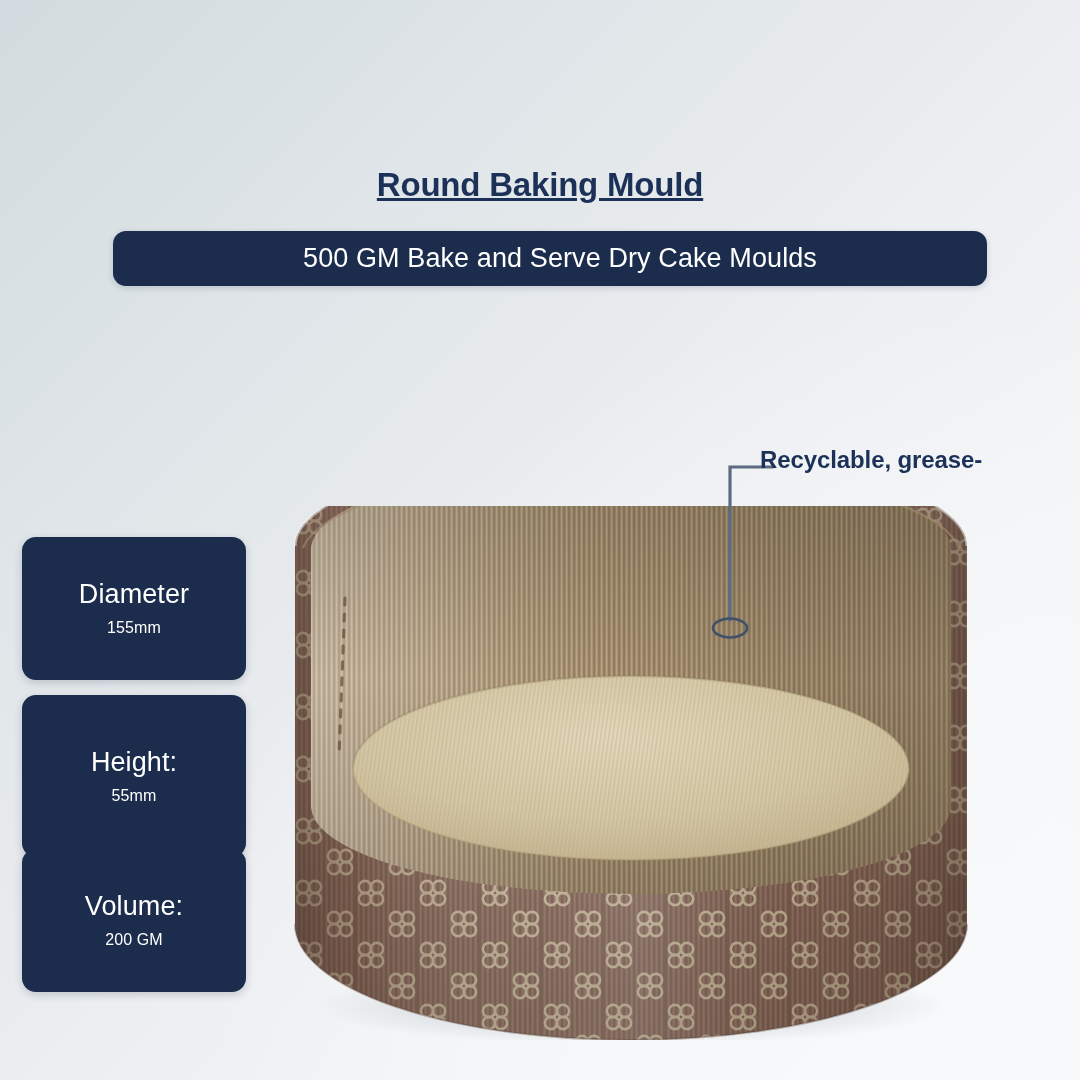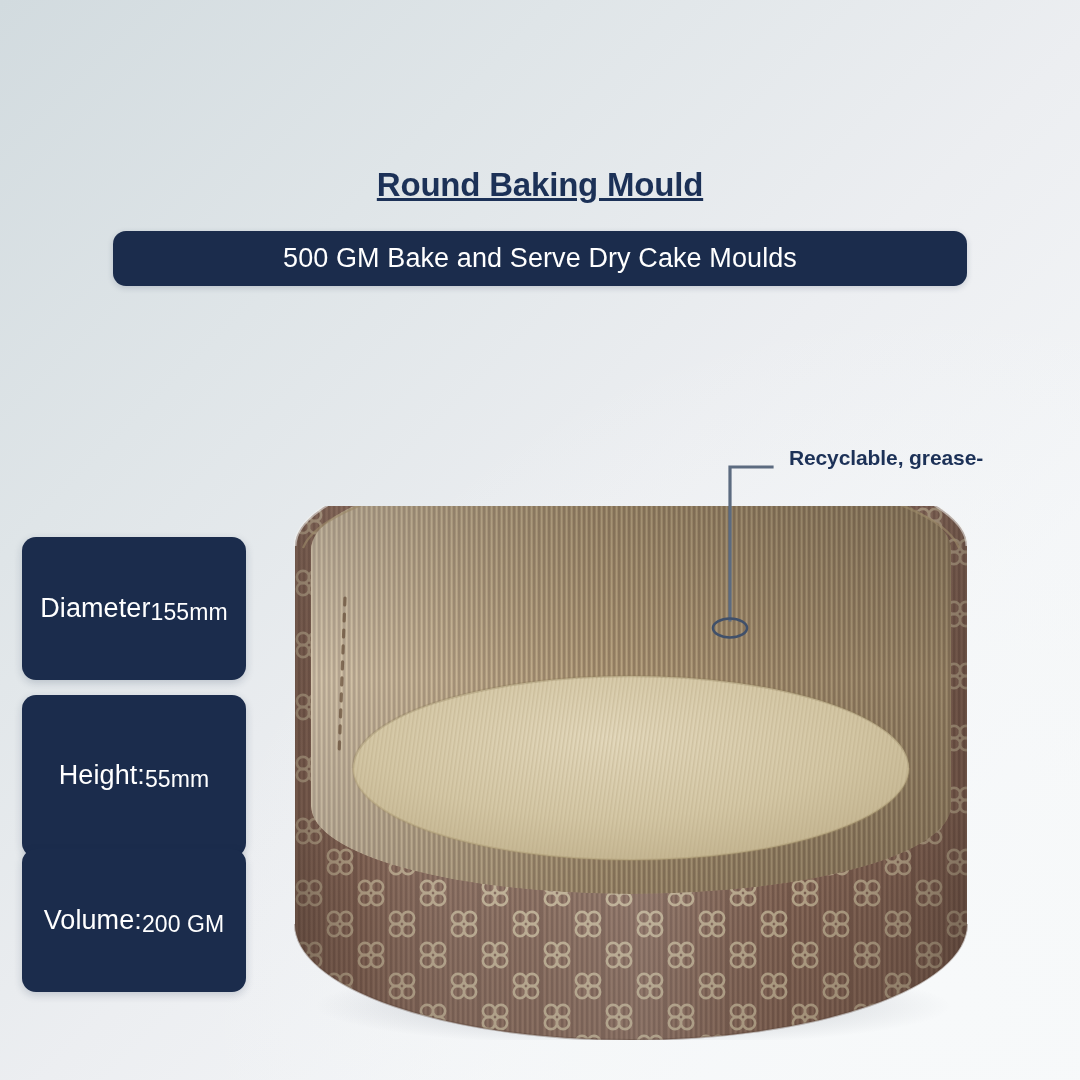--- a/index.html
+++ b/index.html
@@ -44,68 +44,69 @@
     left: 113px;
     top: 231px;
     width: 854px;
     height: 55px;
     background: #1b2c4c;
     border-radius: 13px;
     box-shadow: 0 2px 6px rgba(27,44,76,0.18);
     display: flex;
     align-items: center;
     justify-content: center;
+    padding-left: 20px;
   }
   #subtitle-bar .subtitle-text {
     color: #ffffff;
     font-size: 27px;
     font-weight: 500;
     letter-spacing: 0.1px;
     line-height: 1;
   }
 
   
   .spec-badge {
     position: absolute;
     left: 22px;
     width: 224px;
     background: #1b2c4c;
     border-radius: 14px;
     box-shadow: 0 3px 9px rgba(27,44,76,0.20);
     display: flex;
-    flex-direction: row;
+    flex-direction: column;
     align-items: center;
     justify-content: center;
     color: #ffffff;
   }
   .spec-badge .spec-label {
     font-size: 27px;
     font-weight: 400;
     line-height: 1.15;
     letter-spacing: 0.1px;
   }
   .spec-badge .spec-value {
-    font-size: 23px;
+    font-size: 16px;
     font-weight: 400;
     line-height: 1.2;
     margin-top: 8px;
     letter-spacing: 0.1px;
   }
   #spec-badge-0 { top: 537px; height: 143px; }
   #spec-badge-1 { top: 695px; height: 162px; }
   #spec-badge-2 { top: 849px; height: 143px; text-align: right; }
 
   
   #callout-text {
     position: absolute;
     left: 760px;
     top: 445px;
     width: 252px;
-    text-align: center;
-    font-size: 21px;
+    text-align: left;
+    font-size: 24px;
     font-weight: bold;
     color: #1c3157;
     line-height: 1.28;
     letter-spacing: -0.1px;
   }
   #callout-leader {
     position: absolute;
     left: 700px;
     top: 440px;
     width: 120px;

